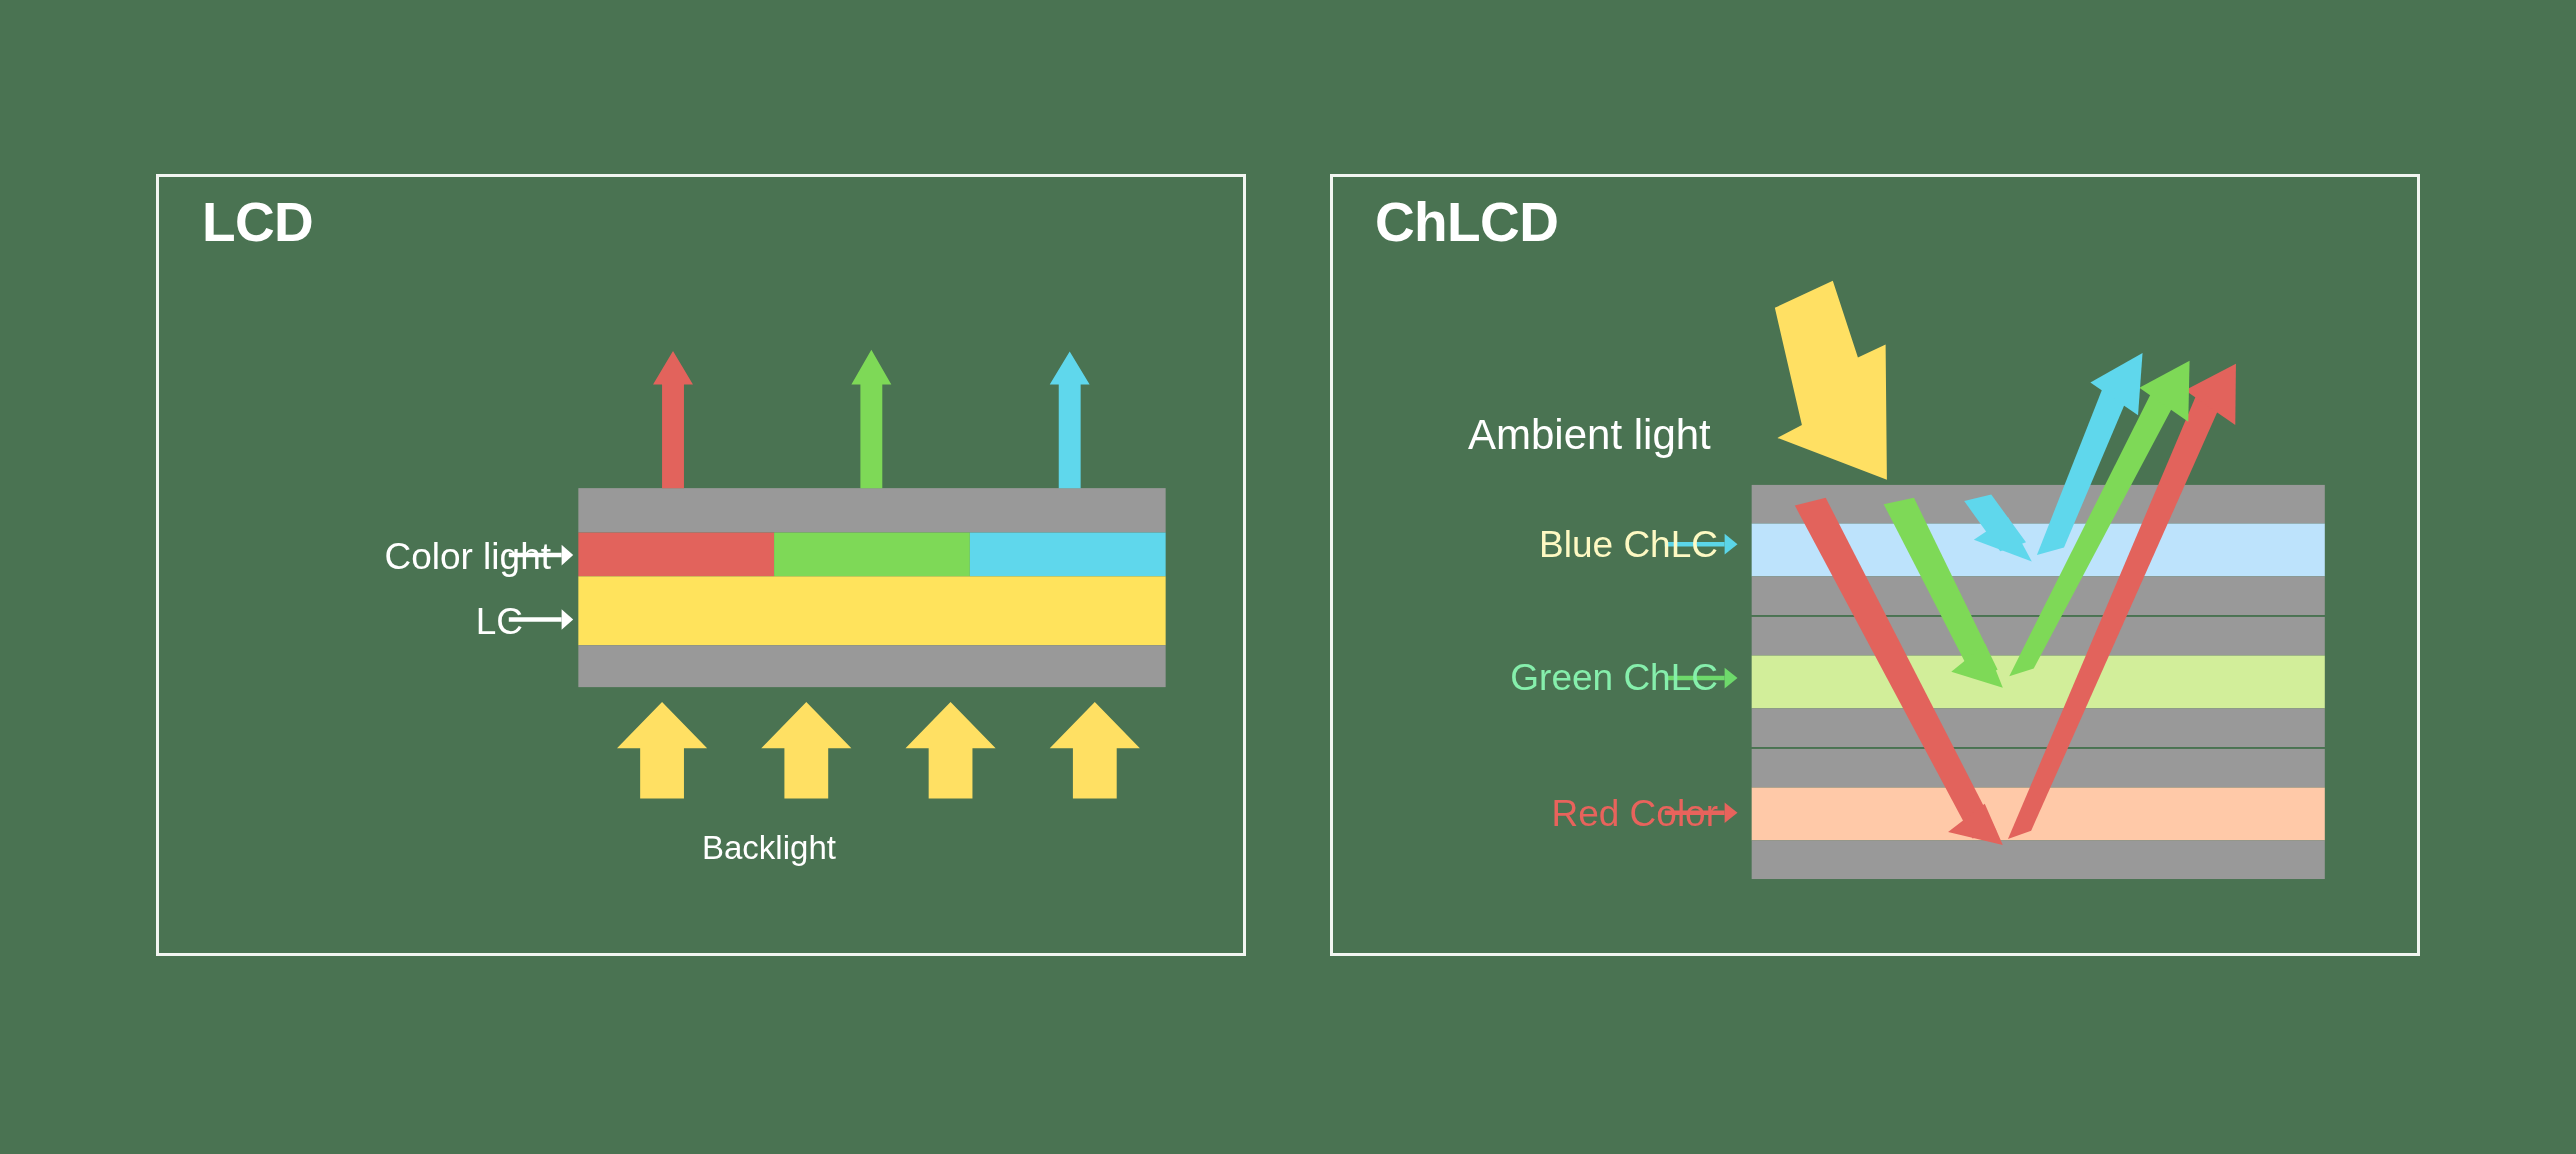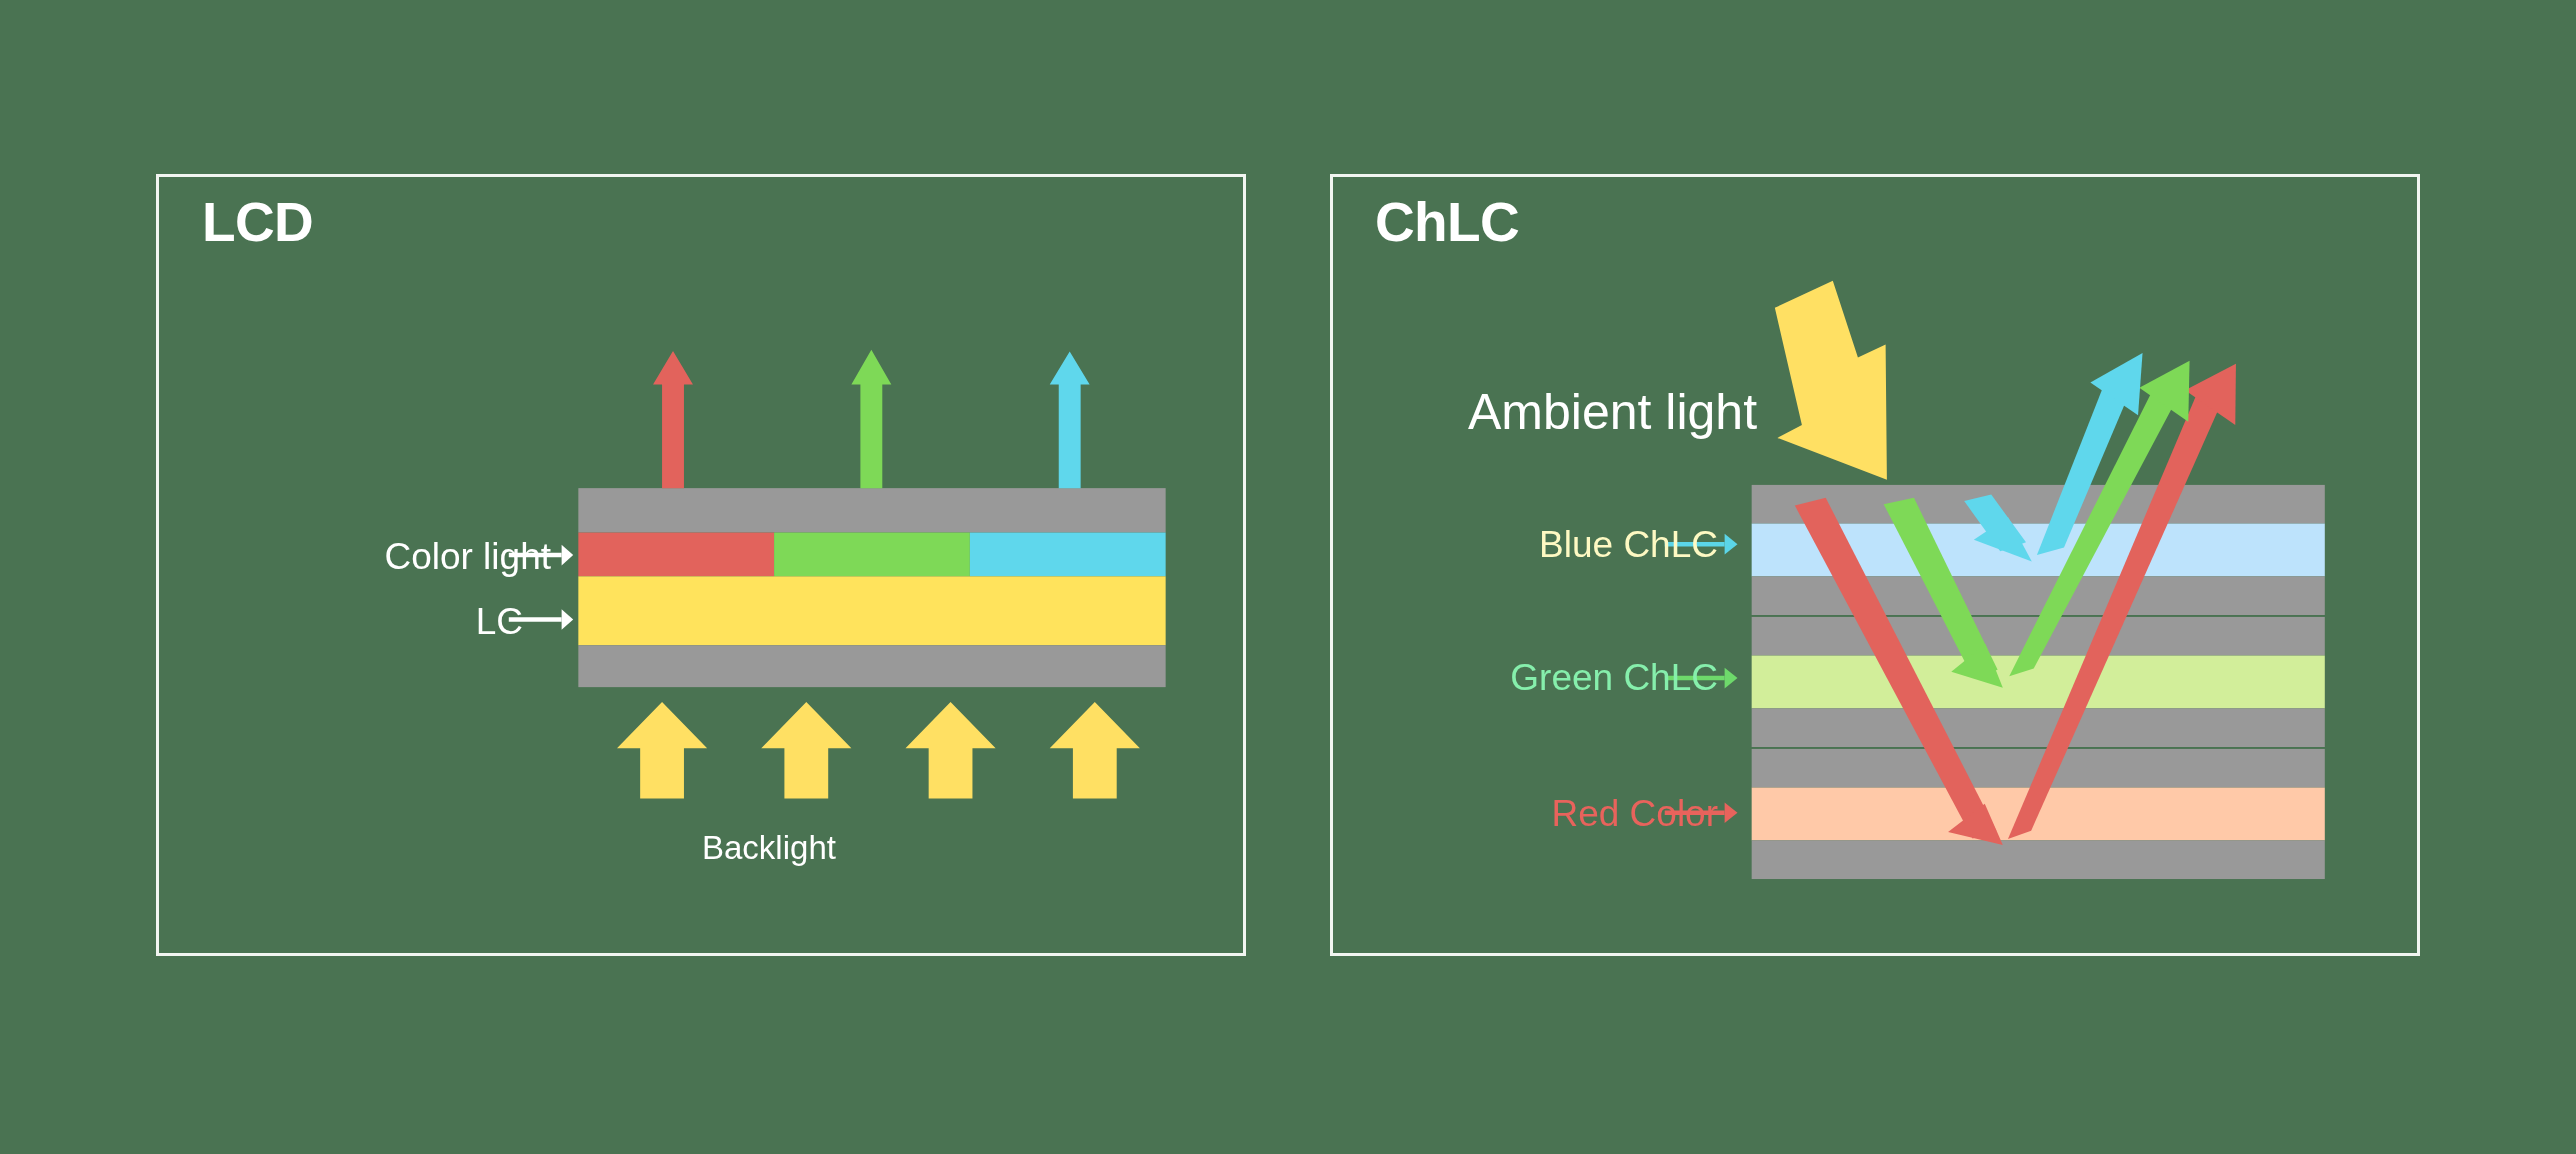--- a/index.html
+++ b/index.html
@@ -33,35 +33,35 @@
     position:absolute;
     white-space:nowrap;
     font-size:37px;
     color:#ffffff;
     line-height:1;
   }
   .lbl.right{transform:translate(-100%,-50%);}
   #lbl-color-filter{left:551px;top:556px;}
   #lbl-lc{left:523px;top:621px;}
   #lbl-backlight{left:702px;top:831px;font-size:33px;}
-  #lbl-ambient{left:1468px;top:387px;font-size:50px;}
+  #lbl-ambient{left:1468px;top:414px;font-size:42px;}
   #lbl-blue{left:1718px;top:544px;color:#fef9c3;}
   #lbl-green{left:1718px;top:677px;color:#86efac;}
   #lbl-red{left:1718px;top:813px;color:#e8635c;}
 </style>
 </head>
 <body style="background: rgb(74, 115, 82);">
 
 <div id="stage">
 
   <div class="panel-frame" id="panel-lcd"></div>
   <div class="panel-title" id="title-lcd">LCD</div>
 
   <div class="panel-frame" id="panel-chlcd"></div>
-  <div class="panel-title" id="title-chlcd">ChLC</div>
+  <div class="panel-title" id="title-chlcd">ChLCD</div>
 
   <svg class="layer" viewBox="0 0 4000 1792">
 
     <rect x="898" y="758" width="912" height="69" fill="#999999"></rect>
 
     <rect x="898" y="827" width="304" height="68" fill="#e2635c"></rect>
     <rect x="1202" y="827" width="304" height="68" fill="#7ed957"></rect>
     <rect x="1506" y="827" width="304" height="68" fill="#5fd7ec"></rect>
 
     <rect x="898" y="895" width="912" height="107" fill="#ffe35c"></rect>

